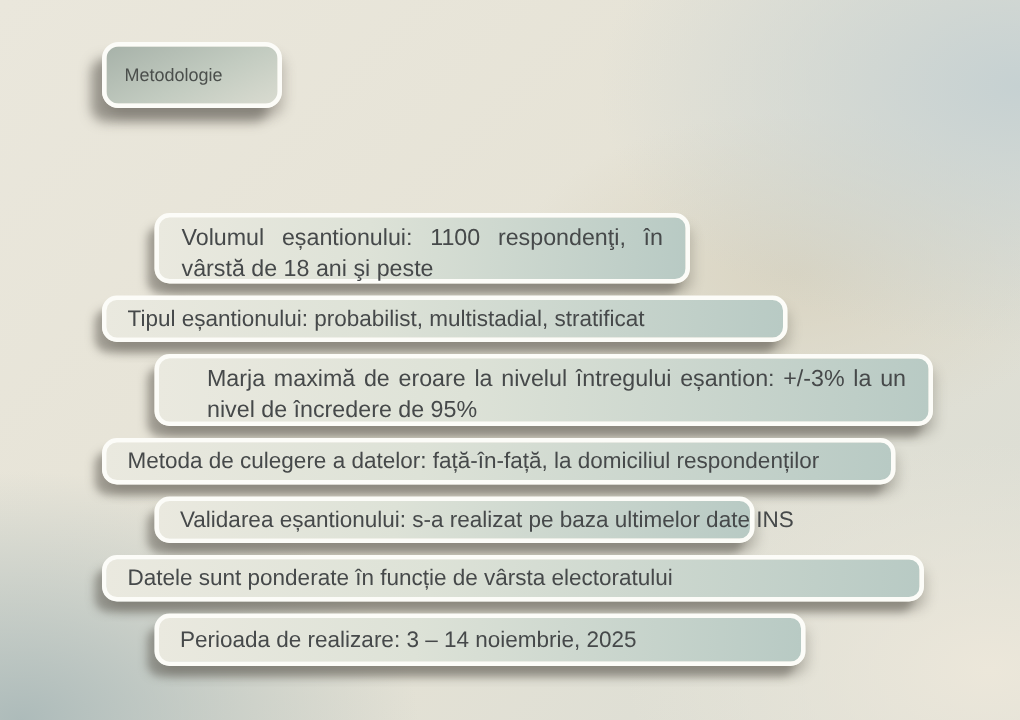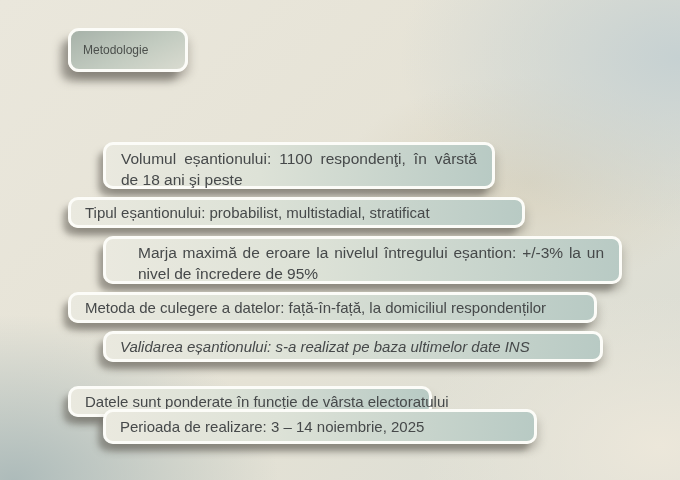--- a/index.html
+++ b/index.html
@@ -50,26 +50,26 @@
     align-items: center;
     padding: 0 12px;
     font-size: 12px;
     color: #4b4f4c;
     background: linear-gradient(155deg, #a7b2a9 0%, #c2cbc0 55%, #d9dbd0 100%);
     box-shadow:
       -8px 10px 8px -1px rgba(88,84,76,0.55),
       3px 7px 8px -1px rgba(88,84,76,0.28);
   }
   .b1 { left: 68px;  top: 100px; width: 506px; height: 33px; }
-  .b2 { left: 103px; top: 142px; width: 392px; height: 47px; }
+  .b2 { left: 103px; top: 142px; width: 357px; height: 47px; }
   .b3 { left: 68px;  top: 197px; width: 457px; height: 31px; border-radius: 10px; }
   .b4 { left: 103px; top: 236px; width: 519px; height: 48px; padding-left: 32px; }
   .b5 { left: 68px;  top: 292px; width: 529px; height: 31px; }
-  .b6 { left: 103px; top: 331px; width: 500px; height: 31px; font-style: italic; }
-  .b7 { left: 68px;  top: 370px; width: 364px; height: 31px; margin-top: 16px; }
+  .b6 { left: 103px; top: 331px; width: 400px; height: 31px; }
+  .b7 { left: 68px;  top: 370px; width: 548px; height: 31px; }
   .b8 { left: 103px; top: 409px; width: 434px; height: 35px; }
 </style>
 </head>
 <body>
 
 <div class="slide">
   <div class="box title">Metodologie</div>
 
 
   <div class="box multi b2">Volumul eșantionului: 1100 respondenţi, în vârstă de 18 ani şi peste</div>

